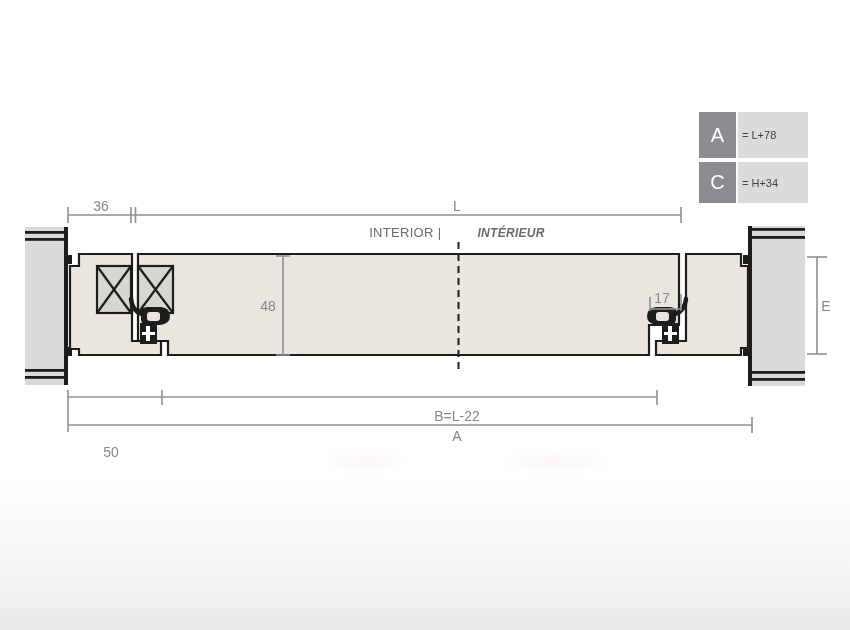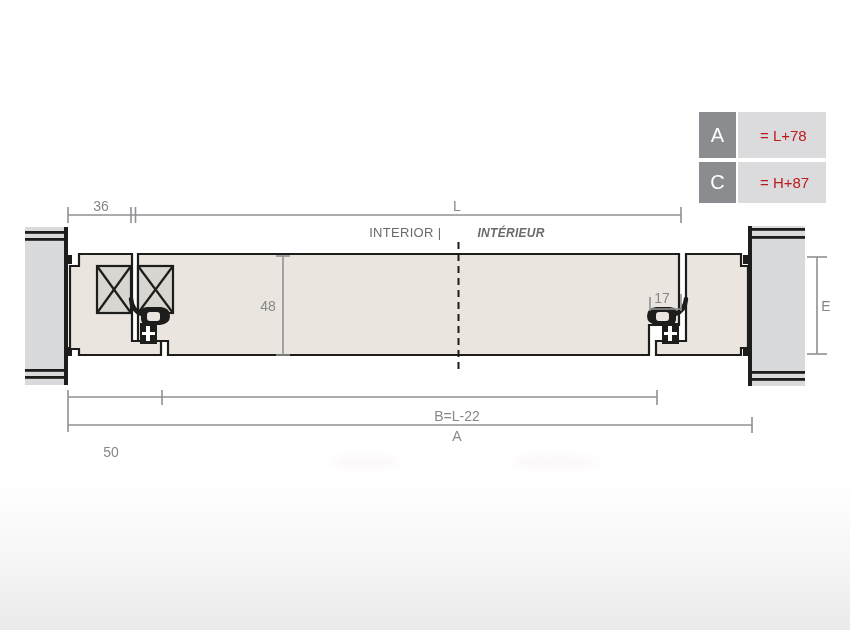--- a/index.html
+++ b/index.html
@@ -11,22 +11,22 @@
   .drawing{position:absolute;left:0;top:0;}
   .lbl{position:absolute;transform:translate(-50%,-50%);white-space:nowrap;}
   .dim-label{font-size:14px;color:#85878b;}
   .zone-label{font-size:13px;color:#6a6b6e;letter-spacing:.3px;}
   .zone-label .fr{font-style:italic;font-weight:600;font-size:12px;margin-left:32px;}
   .zone-label .sep{color:#6a6b6e;padding:0 4px;}
   .legend{position:absolute;left:699px;top:112px;display:flex;flex-direction:column;gap:4px;}
   .legend-row{display:flex;gap:2px;}
   .legend-key{width:37px;display:flex;align-items:center;justify-content:center;
     background:#8a8c8f;color:#ffffff;font-size:20px;}
-  .legend-val{width:66px;display:flex;align-items:center;padding-left:22px;
-    background:#dbdbdd;color:#b91c1c;font-size:15px;}
+  .legend-val{width:66px;display:flex;align-items:center;padding-left:4px;
+    background:#dbdbdd;color:#404040;font-size:11px;}
   .row-a .legend-key,.row-a .legend-val{height:46px;}
   .row-c .legend-key,.row-c .legend-val{height:41px;}
   .watermark{position:absolute;border-radius:50%;filter:blur(4px);opacity:.5;background:#f9eef0;}
 </style>
 </head>
 <body>
 
 <div class="canvas">
 
   <div class="watermark" style="left:330px;top:456px;width:70px;height:12px;"></div>
@@ -134,17 +134,17 @@
     <span>INTERIOR</span><span class="sep">|</span><span class="fr">INTÉRIEUR</span>
   </div>
 
   <div class="legend">
     <div class="legend-row row-a">
       <div class="legend-key">A</div>
       <div class="legend-val">= L+78</div>
     </div>
     <div class="legend-row row-c">
       <div class="legend-key">C</div>
-      <div class="legend-val">= H+87</div>
+      <div class="legend-val">= H+34</div>
     </div>
   </div>
 
 </div>
 
 </body></html>

